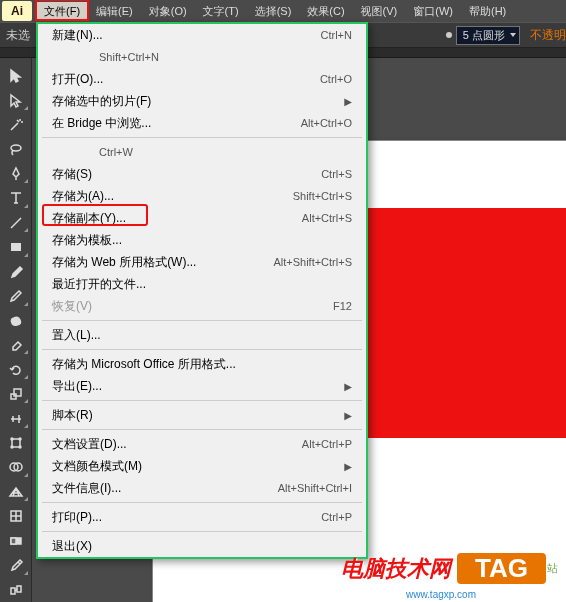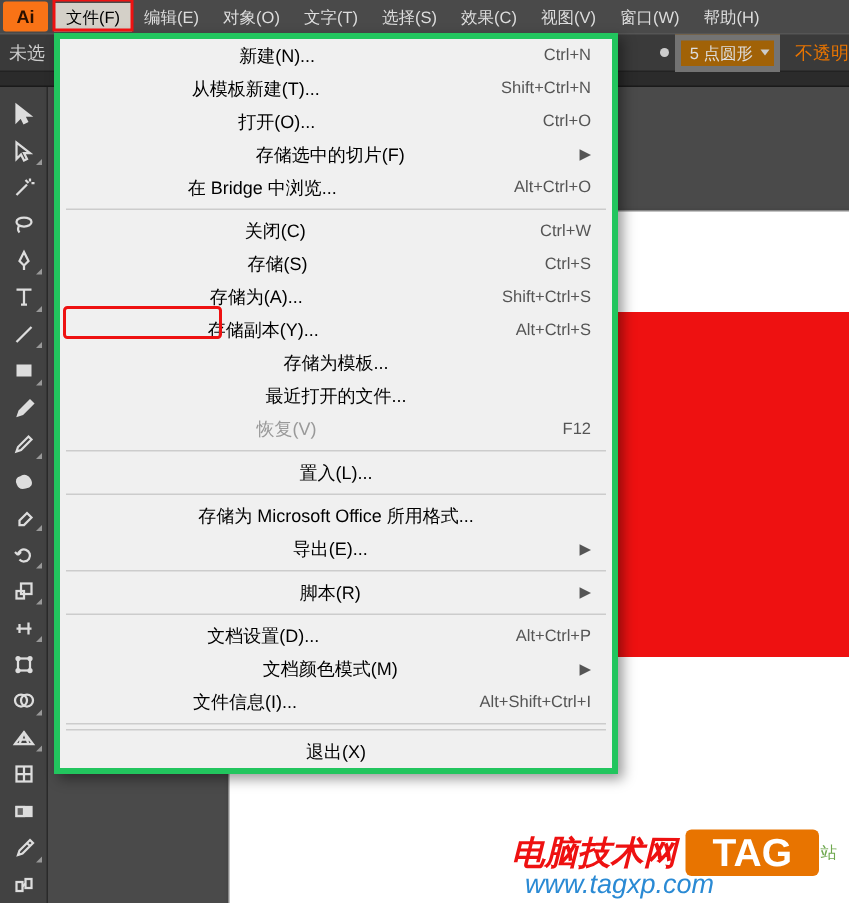--- a/index.html
+++ b/index.html
@@ -1,58 +1,58 @@
 <!DOCTYPE html>
 <html><head>
 <meta charset="utf-8">
 <style>
 * { margin: 0; padding: 0; box-sizing: border-box; font-family: "Microsoft YaHei", Arial, sans-serif; }
 body { width: 566px; height: 602px; background: #4a4a4a; overflow: hidden; position: relative; }
 
 .menubar { height: 22px; background: #4a4a4a; display: flex; align-items: center; padding-left: 2px; }
-.app-icon { width: 30px; height: 20px; background: #f97316; color: #2a1000; font-weight: bold; font-size: 12px; display: flex; align-items: center; justify-content: center; border-radius: 2px; margin-right: 4px; }
+.app-icon { width: 30px; height: 20px; background: #fef9c3; color: #2a1000; font-weight: bold; font-size: 12px; display: flex; align-items: center; justify-content: center; border-radius: 2px; margin-right: 4px; }
 .menu-item { color: #ddd; font-size: 11px; padding: 2px 8px; cursor: pointer; }
 .menu-item.active { background: #d4d0c8; color: #000; }
 
 .subbar { height: 26px; background: #3a3a3a; display: flex; align-items: center; padding-left: 6px; color: #ccc; font-size: 12px; border-top: 1px solid #555; border-bottom: 1px solid #222; }
 .subbar .dropdown-box { margin-left: auto; margin-right: 4px; display: flex; align-items: center; gap: 4px; }
 .dot { width: 6px; height: 6px; border-radius: 50%; background: #ccc; display: inline-block; }
-.sel-box { background: #a16207; border: 4px solid #737373; color: #ddd; font-size: 11px; padding: 1px 14px 1px 6px; position: relative; }
+.sel-box { background: #0f172a; border: 1px solid #737373; color: #ddd; font-size: 11px; padding: 1px 14px 1px 6px; position: relative; }
 .sel-box::after { content: ""; position: absolute; right: 3px; top: 50%; transform: translateY(-50%); border-left: 3px solid transparent; border-right: 3px solid transparent; border-top: 4px solid #ccc; }
 .opacity-label { color: #e87400; font-size: 12px; margin-left: 6px; }
 
 .thin-strip { height: 10px; background: #2b2b2b; border-bottom: 1px solid #1a1a1a; }
 
 .main-area { display: flex; height: calc(602px - 22px - 26px - 10px); }
 
 .toolbar { width: 32px; background: #424242; border-right: 1px solid #2a2a2a; display: flex; flex-direction: column; padding-top: 6px; }
 .tool { width: 28px; height: 24px; margin: 1px auto; display: flex; align-items: center; justify-content: center; color: #ddd; font-size: 14px; cursor: pointer; position: relative; }
 .tool svg { width: 16px; height: 16px; stroke: #ddd; fill: none; stroke-width: 1.5; }
 .tool.filled svg { fill: #ddd; stroke: none; }
 .tool .corner { position: absolute; bottom: 2px; right: 2px; width: 0; height: 0; border-right: 4px solid #999; border-top: 4px solid transparent; }
 
 .canvas-bg { flex: 1; background: #4a4a4a; position: relative; overflow: hidden; }
 .canvas-paper { position: absolute; top: 82px; left: 120px; width: 440px; height: 480px; background: #fff; border: 1px solid #888; box-shadow: 2px 2px 4px rgba(0,0,0,0.4); }
 .red-rect { position: absolute; top: 150px; left: 120px; width: 440px; height: 230px; background: #e11; }
 
-.dropdown-menu { position: absolute; top: 22px; left: 36px; width: 376px; background: #f0f0f0; border: 4px solid #22c55e; box-shadow: 3px 3px 8px rgba(0,0,0,0.4); font-size: 12px; z-index: 100; text-align: center; }
+.dropdown-menu { position: absolute; top: 22px; left: 36px; width: 332px; background: #f0f0f0; border: 2px solid #22c55e; box-shadow: 3px 3px 8px rgba(0,0,0,0.4); font-size: 12px; z-index: 100; }
 .menu-row { display: flex; align-items: center; height: 22px; padding: 0 14px; cursor: pointer; color: #000; }
 .menu-row.disabled { color: #999; cursor: default; }
 .menu-row .label { flex: 1; }
 .menu-row .shortcut { color: #555; font-size: 11px; padding-left: 47px; }
 .menu-row .arrow { color: #555; font-size: 10px; }
 .menu-sep { height: 1px; background: #ccc; margin: 3px 4px; }
 
 .highlight-box1 { position: absolute; top: -1px; left: 35px; width: 54px; height: 22px; border: 2px solid #e11; z-index: 200; pointer-events: none; }
 .highlight-box2 { position: absolute; top: 204px; left: 42px; width: 106px; height: 22px; border: 2px solid #e11; z-index: 200; pointer-events: none; border-radius: 3px; }
 
 .watermark { position: absolute; bottom: 18px; right: 20px; z-index: 300; display: flex; align-items: center; gap: 6px; margin-top: 44px; }
 .wm-text1 { color: #e11; font-size: 22px; font-weight: bold; font-style: italic; text-shadow: 1px 1px 0 #fff; }
 .wm-tag { background: #e87400; color: #fff; font-size: 26px; font-weight: bold; padding: 0 18px; border-radius: 4px; }
-.wm-url { position: absolute; bottom: 2px; right: 90px; color: #2a8ad4; font-size: 18px; font-style: italic; z-index: 300; }
+.wm-url { position: absolute; bottom: 2px; right: 90px; color: #2a8ad4; font-size: 10px; z-index: 300; }
 .wm-site { position: absolute; bottom: 26px; right: 8px; color: #6fa84f; font-size: 11px; z-index: 290;}
 </style>
 </head>
 <body>
 
 <div class="menubar">
   <div class="app-icon">Ai</div>
   <div class="menu-item active">文件(F)</div>
   <div class="menu-item">编辑(E)</div>
   <div class="menu-item">对象(O)</div>
@@ -219,54 +219,56 @@
     <div class="red-rect"></div>
   </div>
 </div>
 
 <div class="dropdown-menu" id="file-menu">
     <div class="menu-row">
       <span class="label">新建(N)...</span>
       <span class="shortcut">Ctrl+N</span>
     </div>
     <div class="menu-row">
-      <span class="label">从模板新建(T)...</span>
       <span class="shortcut">Shift+Ctrl+N</span>
     </div>
     <div class="menu-row">
       <span class="label">打开(O)...</span>
       <span class="shortcut">Ctrl+O</span>
     </div>
     <div class="menu-row">
       <span class="label">存储选中的切片(F)</span>
       <span class="arrow">▶</span>
     </div>
     <div class="menu-row">
       <span class="label">在 Bridge 中浏览...</span>
       <span class="shortcut">Alt+Ctrl+O</span>
     </div>
     <div class="menu-sep"></div>
     <div class="menu-row">
-      <span class="label">关闭(C)</span>
       <span class="shortcut">Ctrl+W</span>
     </div>
     <div class="menu-row">
       <span class="label">存储(S)</span>
       <span class="shortcut">Ctrl+S</span>
     </div>
     <div class="menu-row">
       <span class="label">存储为(A)...</span>
       <span class="shortcut">Shift+Ctrl+S</span>
     </div>
     <div class="menu-row">
       <span class="label">存储副本(Y)...</span>
       <span class="shortcut">Alt+Ctrl+S</span>
     </div>
     <div class="menu-row">
       <span class="label">存储为模板...</span>
+    </div>
+    <div class="menu-row">
+      <span class="label">存储为 Web 所用格式(W)...</span>
+      <span class="shortcut">Alt+Shift+Ctrl+S</span>
     </div>
     <div class="menu-row">
       <span class="label">最近打开的文件...</span>
     </div>
     <div class="menu-row disabled">
       <span class="label">恢复(V)</span>
       <span class="shortcut">F12</span>
     </div>
     <div class="menu-sep"></div>
     <div class="menu-row">
@@ -292,20 +294,24 @@
     </div>
     <div class="menu-row">
       <span class="label">文档颜色模式(M)</span>
       <span class="arrow">▶</span>
     </div>
     <div class="menu-row">
       <span class="label">文件信息(I)...</span>
       <span class="shortcut">Alt+Shift+Ctrl+I</span>
     </div>
     <div class="menu-sep"></div>
+    <div class="menu-row">
+      <span class="label">打印(P)...</span>
+      <span class="shortcut">Ctrl+P</span>
+    </div>
     <div class="menu-sep"></div>
     <div class="menu-row">
       <span class="label">退出(X)</span>
     </div>
   </div>
 
 <div class="highlight-box1"></div>
 <div class="highlight-box2"></div>
 
 <div class="watermark">

